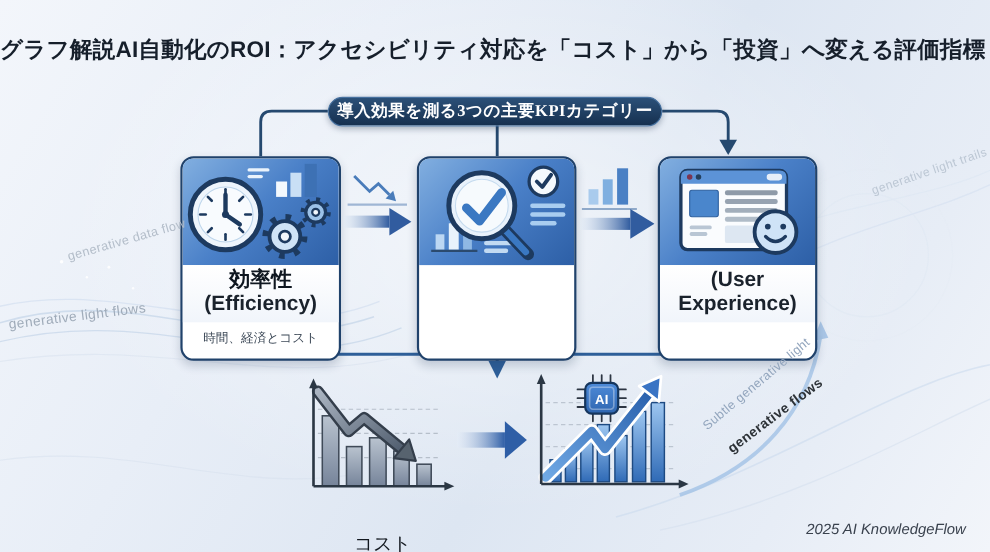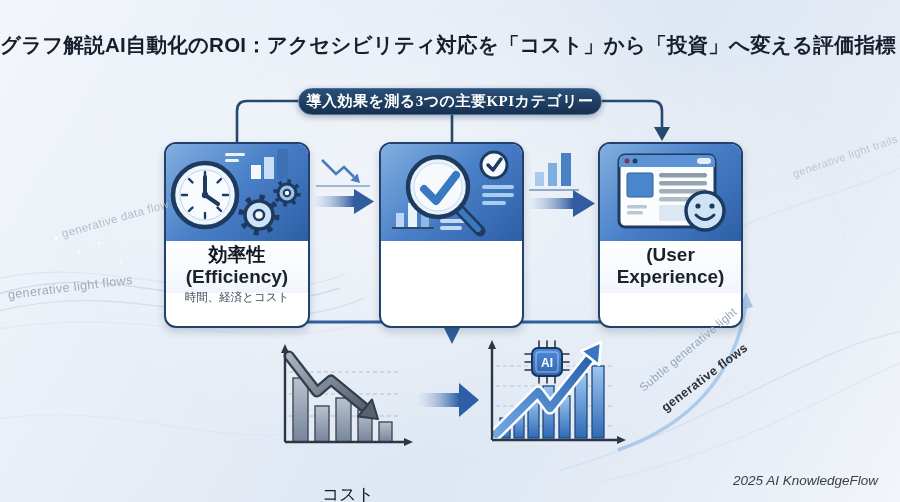--- a/index.html
+++ b/index.html
@@ -17,21 +17,21 @@
     color:#fff;font-size:15px;font-weight:bold;line-height:24px;text-align:center;letter-spacing:.5px;
     box-shadow:0 2px 6px rgba(20,40,70,.35);font-family:Liberation Serif, serif;}
   .card{position:absolute;top:142px;height:186px;box-sizing:border-box;
     border:2.5px solid #20426b;border-radius:12px;overflow:hidden;background:#fff;
     box-shadow:0 4px 9px rgba(30,50,80,.20);}
   .card-top{height:97px;background:linear-gradient(135deg,#82afe0 0%,#4a80c8 48%,#2d5fa6 100%);
     display:flex;align-items:center;justify-content:center;}
   .card-bottom{height:49px;background:linear-gradient(180deg,#ffffff,#f1f5fb);text-align:center;padding-top:3px;}
   .card-heading{font-size:19px;font-weight:800;color:#0f1720;line-height:1.15;}
   .card-sub{font-size:19px;font-weight:bold;color:#1a222c;line-height:1.15;}
-  .card-desc{font-size:11.5px;color:#3e4a58;margin-top:2px;}
+  .card-desc{font-size:11.5px;color:#3e4a58;margin-top:12px;}
   .abs{position:absolute;}
   .chart-label{position:absolute;text-align:center;font-size:17px;font-weight:400;color:#12181f;margin-top:31px;}
   .watermark{position:absolute;white-space:nowrap;letter-spacing:.4px;transform-origin:left center;}
   .wm-data{left:62px;top:228px;font-size:11.5px;color:#b3bdc9;transform:rotate(-16deg);}
   .wm-flows{left:8px;top:288px;font-size:12.5px;color:#9fabb9;transform:rotate(-7deg);}
   .wm-trails{left:793px;top:168px;font-size:11px;color:#bcc7d4;transform:rotate(-19deg);}
   .wm-subtle{left:641px;top:383px;font-size:11.5px;color:#92a5bd;transform:rotate(-40deg);}
   .wm-genflows{left:663px;top:402px;font-size:12.5px;font-weight:bold;color:#2d3237;transform:rotate(-37deg);}
   .footer{position:absolute;right:22px;top:473px;font-size:13.5px;color:#39414d;font-style:italic;}
   svg{display:block;}

